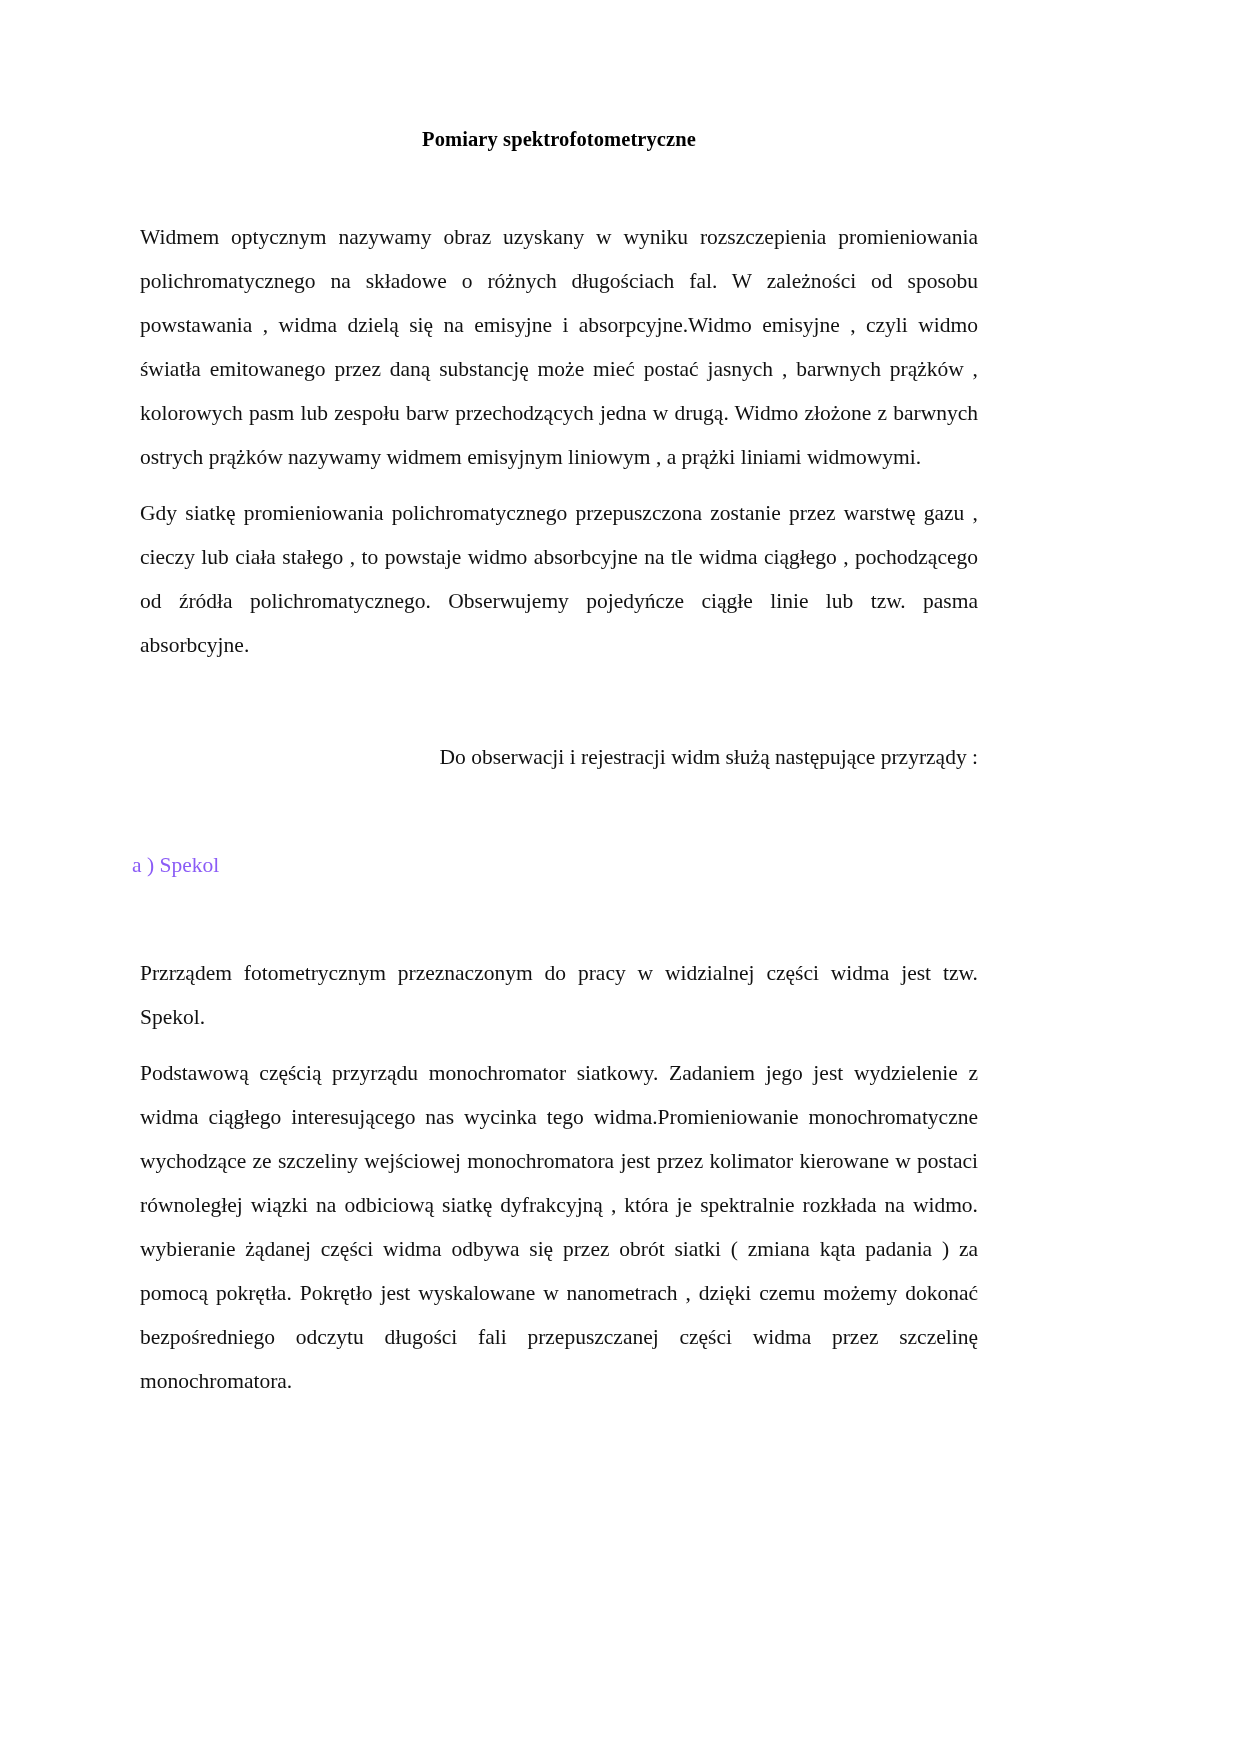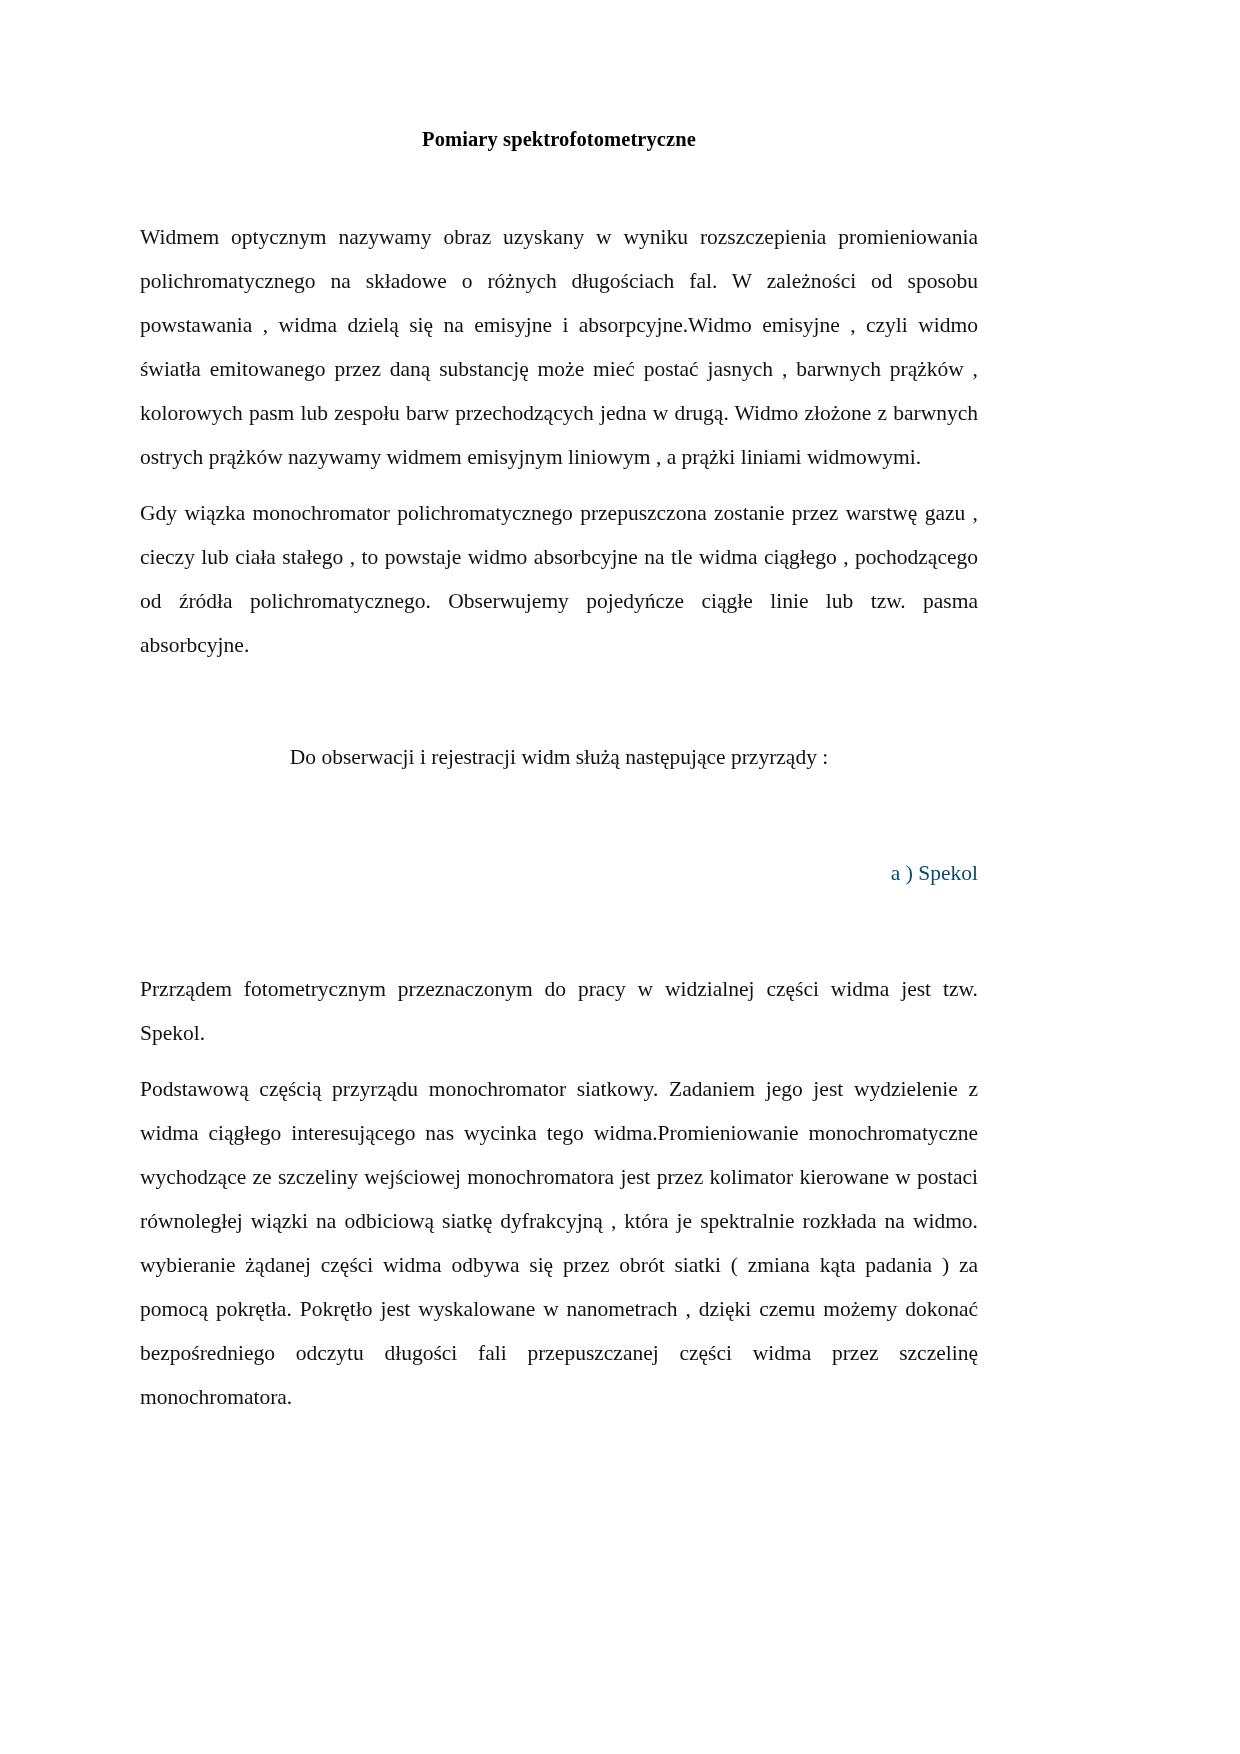--- a/index.html
+++ b/index.html
@@ -43,29 +43,29 @@
   .para {
     font-size: 21.5px;
     line-height: 44px;
     text-align: justify;
     text-justify: inter-word;
     margin: 12px;
     color: #111111;
   }
 
   .para.ragged {
-    text-align: center;
+    text-align: right;
   }
 
   .heading-item {
     font-size: 21.5px;
     line-height: 44px;
-    text-align: right;
-    margin: 12px;
-    color: #0c4a6e;
+    text-align: left;
+    margin: 4px;
+    color: #8b5cf6;
   }
 
   
   .gap-title    { height: 52px; }
   .gap-med      { height: 44px; }
   .gap-large    { height: 48px; }
 
   
   .paper-tint {
     position: absolute;
@@ -82,21 +82,21 @@
   <div class="paper-tint"></div>
 
   <div class="content">
 
     <h1 class="doc-title">Pomiary spektrofotometryczne</h1>
 
     <div class="gap-title"></div>
 
     <p class="para">Widmem optycznym nazywamy obraz uzyskany w wyniku rozszczepienia promieniowania polichromatycznego na składowe o różnych długościach fal. W zależności od sposobu powstawania , widma dzielą się na emisyjne i absorpcyjne.Widmo emisyjne , czyli widmo światła emitowanego przez daną substancję może mieć postać jasnych , barwnych prążków , kolorowych pasm lub zespołu barw przechodzących jedna w drugą. Widmo złożone z barwnych ostrych prążków nazywamy widmem emisyjnym liniowym , a prążki liniami widmowymi.</p>
 
-    <p class="para">Gdy wiązka monochromator polichromatycznego przepuszczona zostanie przez warstwę gazu , cieczy lub ciała stałego , to powstaje widmo absorbcyjne na tle widma ciągłego , pochodzącego od źródła polichromatycznego. Obserwujemy pojedyńcze ciągłe linie lub tzw. pasma absorbcyjne.</p>
+    <p class="para">Gdy siatkę promieniowania polichromatycznego przepuszczona zostanie przez warstwę gazu , cieczy lub ciała stałego , to powstaje widmo absorbcyjne na tle widma ciągłego , pochodzącego od źródła polichromatycznego. Obserwujemy pojedyńcze ciągłe linie lub tzw. pasma absorbcyjne.</p>
 
     <div class="gap-med"></div>
 
     <p class="para ragged">Do obserwacji i rejestracji widm służą następujące przyrządy :</p>
 
     <div class="gap-large"></div>
 
     <p class="heading-item">a ) Spekol</p>
 
     <div class="gap-large"></div>

